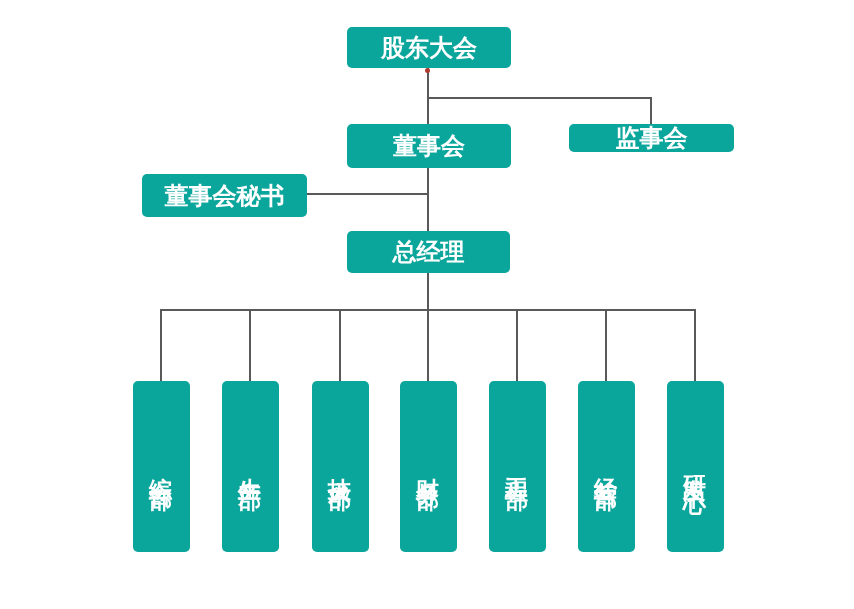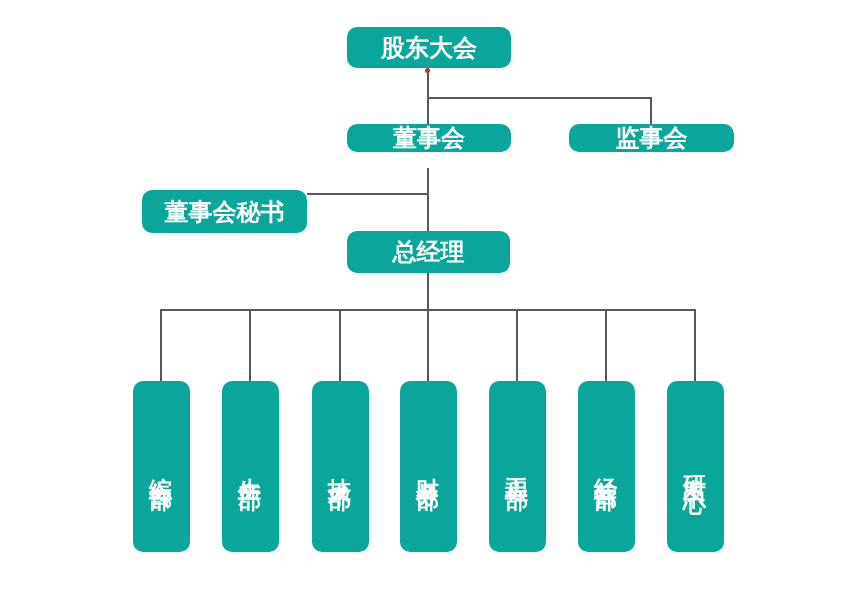--- a/index.html
+++ b/index.html
@@ -13,21 +13,21 @@
     width: 854px;
     height: 609px;
     background: var(--background, #ffffff);
     overflow: hidden;
   }
   .node {
     position: absolute;
     background: var(--node-fill, #0AA59B);
     color: var(--node-text, #ffffff);
     font-weight: bold;
-    border-radius: 10px;
+    border-radius: 5px;
     display: flex;
     align-items: center;
     justify-content: center;
     text-align: right;
     box-sizing: border-box;
     font-size: 24px;
     user-select: none;
   }
   .node.vertical {
     writing-mode: vertical-lr;
@@ -67,25 +67,25 @@
   <div class="line v" style="left:160px; top:309px; height:72px;"></div>
   <div class="line v" style="left:249px; top:309px; height:72px;"></div>
   <div class="line v" style="left:339px; top:309px; height:72px;"></div>
   <div class="line v" style="left:427px; top:309px; height:72px;"></div>
   <div class="line v" style="left:516px; top:309px; height:72px;"></div>
   <div class="line v" style="left:605px; top:309px; height:72px;"></div>
   <div class="line v" style="left:694px; top:309px; height:72px;"></div>
 
   <div class="node" style="left:347px; top:27px; width:164px; height:41px;">股东大会</div>
 
-  <div class="node" style="left:347px; top:124px; width:164px; height:28px;">董事会</div>
+  <div class="node" style="left:347px; top:124px; width:164px; height:44px;">董事会</div>
 
   <div class="node" style="left:569px; top:124px; width:165px; height:28px;">监事会</div>
 
-  <div class="node" style="left:142px; top:174px; width:165px; height:43px;margin-top:16px;">董事会秘书</div>
+  <div class="node" style="left:142px; top:174px; width:165px; height:43px;">董事会秘书</div>
 
   <div class="node" style="left:347px; top:231px; width:163px; height:42px;">总经理</div>
 
   <div class="node vertical" style="left:133px; top:381px; width:57px; height:171px;">综合部</div>
 
   <div class="node vertical" style="left:222px; top:381px; width:57px; height:171px;">生产部</div>
 
   <div class="node vertical" style="left:312px; top:381px; width:57px; height:171px;">技术部</div>
 
   <div class="node vertical" style="left:400px; top:381px; width:57px; height:171px;">财务部</div>

